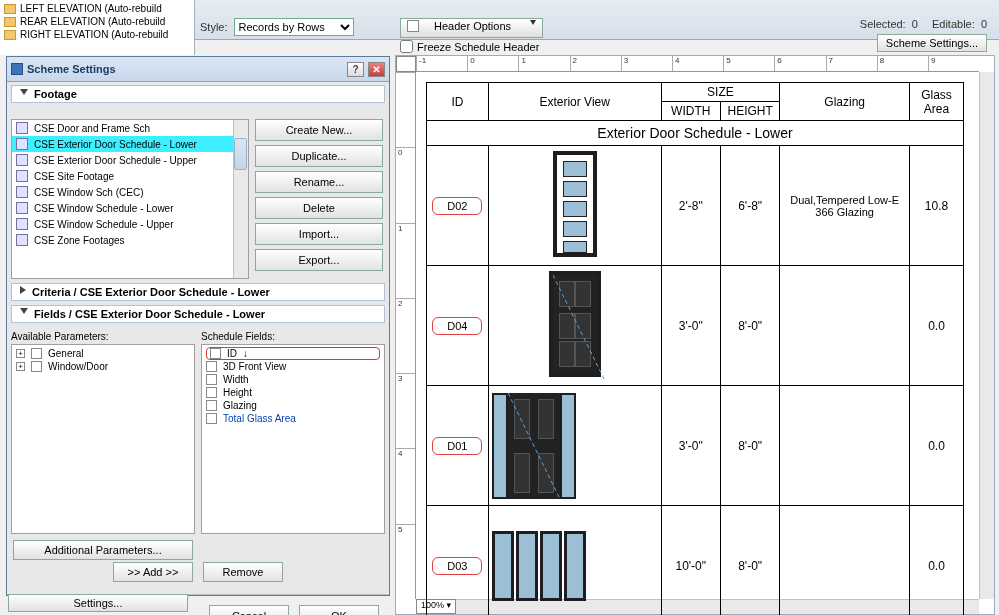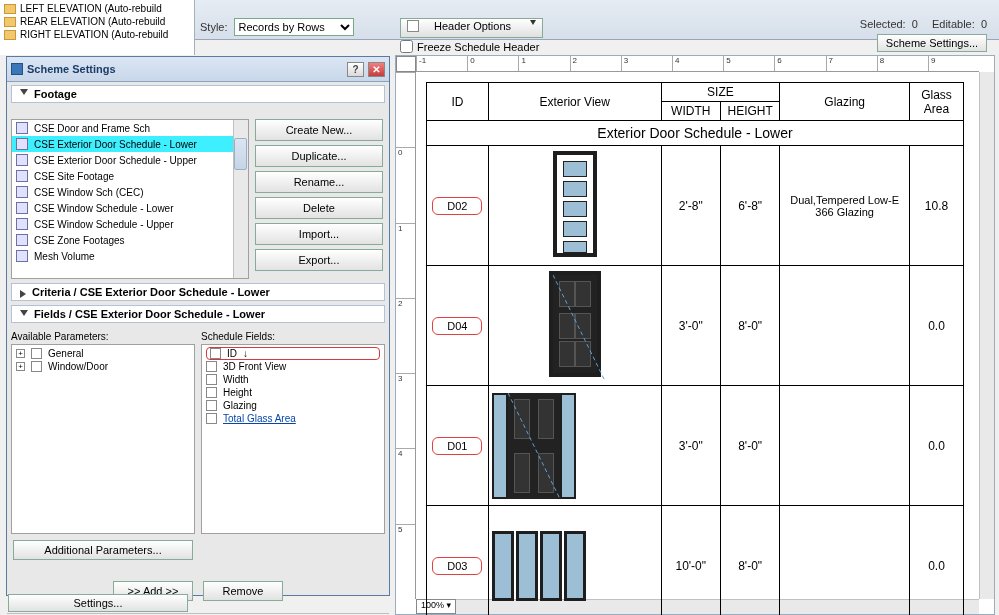--- a/index.html
+++ b/index.html
@@ -67,35 +67,35 @@
 .schemes-pane{display:flex;gap:6px;margin:16px 4px 4px;}
 .scheme-list{flex:1; background:#fff; border:1px solid #a0a0a0; height:160px; overflow:auto; position:relative;}
 .scheme-list .item{display:flex;align-items:center;gap:6px;padding:2px 4px;font-size:10px;}
 .scheme-list .item.selected{background:#3eefff;}
 .scheme-list .sicon{width:12px;height:12px;background:#e0e0ff;border:1px solid #7070a0;}
 .scheme-list .scroll-thumb{position:absolute;right:0;top:0;width:15px;height:100%;background:#e9e9e9;border-left:1px solid #c0c0c0;}
 .scheme-list .thumbbar{position:absolute;right:1px;top:18px;width:13px;height:32px;background:linear-gradient(#dce6f2,#c5d4e6);border:1px solid #9bb0c8;border-radius:2px;}
 .action-col{width:130px;display:flex;flex-direction:column;gap:4px;padding-right:2px;}
 .abtn{background:linear-gradient(#fff,#e2e2e2);border:1px solid #8a9;font-size:11px;height:22px;}
 
-.sub-section{background:#fff;border:1px solid #b3c2d5;display:flex;align-items:flex-end;padding:2px 8px;font-weight:bold;gap:6px;margin:0 4px 4px;}
+.sub-section{background:#fff;border:1px solid #b3c2d5;display:flex;align-items:flex-start;padding:2px 8px;font-weight:bold;gap:6px;margin:0 4px 4px;}
 
 
 .fields-area{display:flex;gap:6px;margin:0 4px;}
 .fields-col{flex:1;}
 .fields-col .lbl{font-size:10px;margin:4px 0 2px;}
 .field-list{background:#fff;border:1px solid #a0a0a0;height:190px;padding:2px 4px;font-size:10px;overflow:auto;}
 .field-list .row{display:flex;align-items:center;gap:6px;padding:1px 0;}
 .field-list .row.sel{border:1px solid #d23b3b;border-radius:4px;padding:0 3px;}
-.field-list a{color:#0645AD;text-decoration:underline;}
+.field-list a{color:#0645AD;}
 .plus{display:inline-block;width:9px;height:9px;border:1px solid #888;font-size:8px;line-height:7px;text-align:center;background:#fff;}
 .ficon{display:inline-block;width:11px;height:11px;border:1px solid #888;background:#fff;}
 
 .mid-btn{background:linear-gradient(#fff,#e2e2e2);border:1px solid #8a9;font-size:11px;height:20px;width:180px;margin:6px auto 0;display:block;}
-.bottom-row{display:flex;gap:10px;justify-content:center;margin-top:21px;}
+.bottom-row{display:flex;gap:10px;justify-content:center;margin-top:2px;}
 .bottom-row button{width:80px;height:20px;background:linear-gradient(#fff,#e2e2e2);border:1px solid #8a9;font-size:11px;}
 .ok-row{display:flex;justify-content:flex-end;gap:10px;padding:10px 10px 6px;border-top:1px solid #c0c0c0;margin-top:12px;}
 .ok-row button{width:80px;height:22px;background:linear-gradient(#fff,#e2e2e2);border:1px solid #8a9;font-size:11px;}
 
 .settingsbtn{background:linear-gradient(#fff,#e2e2e2);border:1px solid #8a9;font-size:11px;height:18px;width:180px;position:absolute;bottom:3px;left:8px;}
 
 
 .canvas-wrap{position:absolute;top:55px;left:395px;right:4px;bottom:0;background:#fff;border:1px solid #9aacbe;}
 .ruler-h{position:absolute;top:0;left:20px;right:15px;height:16px;background:#fff;border-bottom:1px solid #999;display:flex;font-size:8px;color:#333;}
 .ruler-h .tick{flex:1;border-left:1px solid #aaa;padding-left:2px;}
@@ -213,24 +213,20 @@
           <span class="sicon"></span>
           <span>CSE Window Schedule - Lower</span>
         </div>
         <div class="item">
           <span class="sicon"></span>
           <span>CSE Window Schedule - Upper</span>
         </div>
         <div class="item">
           <span class="sicon"></span>
           <span>CSE Zone Footages</span>
-        </div>
-        <div class="item">
-          <span class="sicon"></span>
-          <span>Mesh Volume</span>
         </div>
         <div class="scroll-thumb">
           <div class="thumbbar"></div>
         </div>
     </div>
     <div class="action-col">
       <button class="abtn">Create New...</button>
       <button class="abtn">Duplicate...</button>
       <button class="abtn">Rename...</button>
       <button class="abtn">Delete</button>

